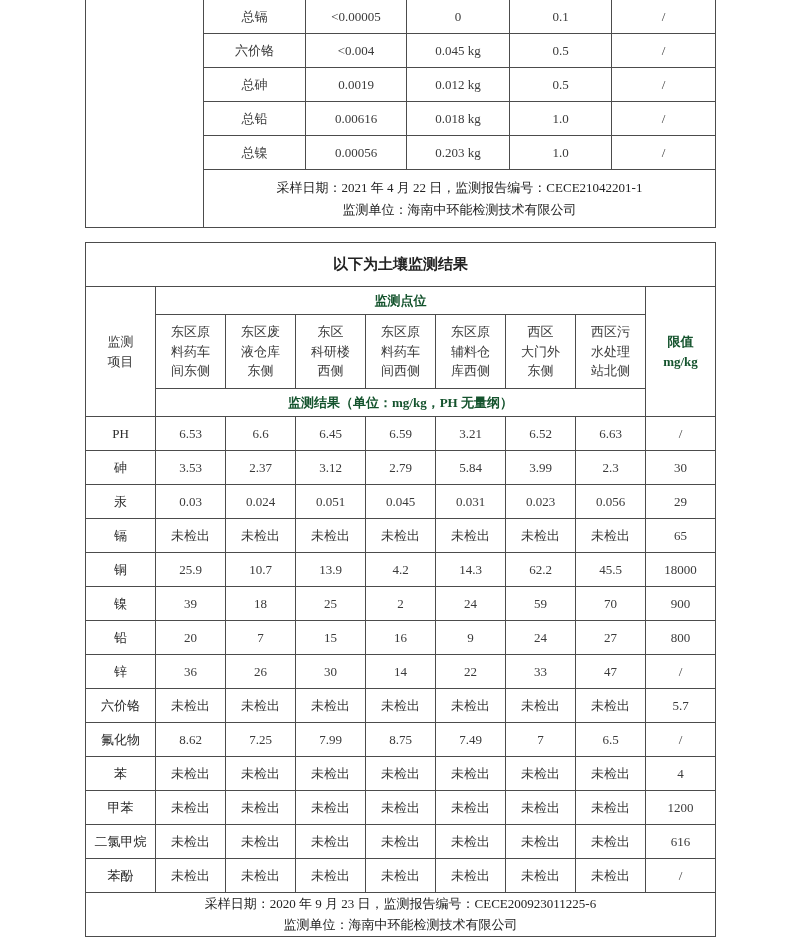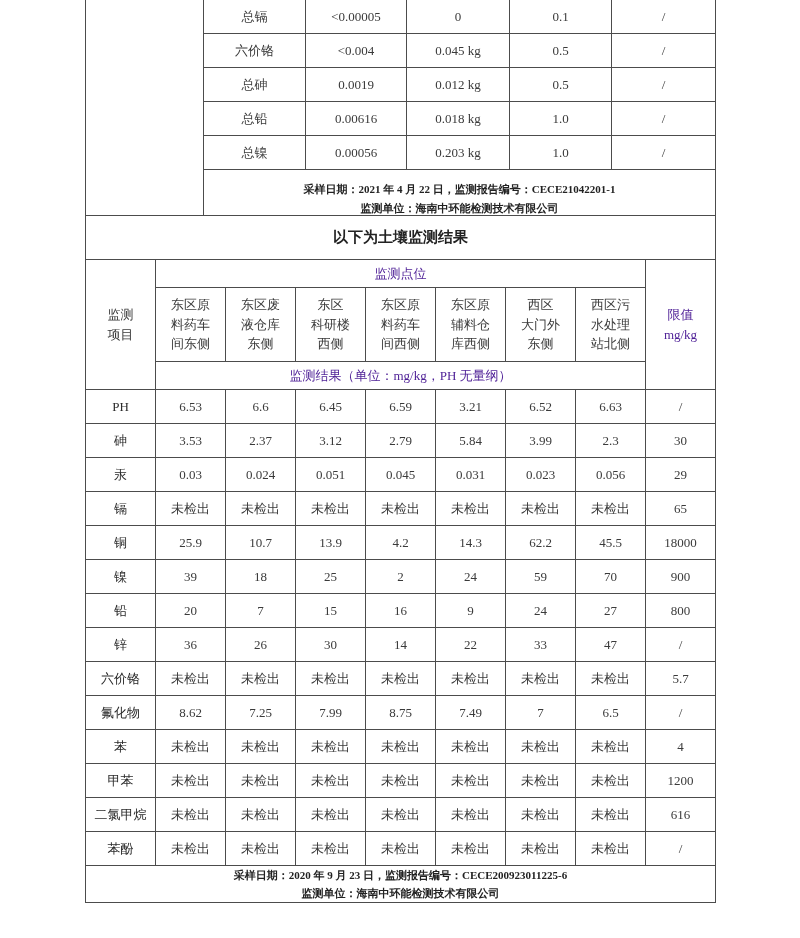--- a/index.html
+++ b/index.html
@@ -7,31 +7,31 @@
   .page{position:relative;width:800px;height:938px;background:#fff;overflow:hidden;}
   table{border-collapse:collapse;table-layout:fixed;position:absolute;background:#fff;}
   td{border:1px solid #4c4c4c;text-align:center;vertical-align:middle;
      color:#3a3a3a;font-size:13px;padding:0 2px;overflow:hidden;}
   
   .t1{left:85px;top:-1px;width:631px;border-radius:28px;}
   .t1 tr{height:34px;}
   .t1 .footer-row{height:58px;}
   .t1 .blank{border-top:none;}
   
-  .t2{left:85px;top:215px;width:631px;}
+  .t2{left:85px;top:242px;width:631px;}
   .title-row{height:44px;}
   .title-row td{font-weight:bold;font-size:15px;color:#222;}
   .h1-row{height:28px;}
   .points-row{height:74px;}
   .note-row{height:28px;}
-  .bold{font-weight:normal;color:#4c1d95;}
+  .bold{font-weight:bold;color:#14532d;}
   .prewrap{white-space:pre-line;line-height:1.5;}
   #t2-body tr{height:34px;}
   #t2-body td:first-child{font-weight:normal;color:#2b2b2b;}
-  .footer-row td{font-weight:bold;font-size:11px;color:#222;line-height:1.65;}
+  .footer-row td{font-weight:normal;font-size:13px;color:#222;line-height:1.65;}
   .footer-row div{white-space:nowrap;}
 </style>
 </head>
 <body>
 
 <div class="page">
 
   <table class="t1">
     <colgroup>
       <col style="width:118px">

